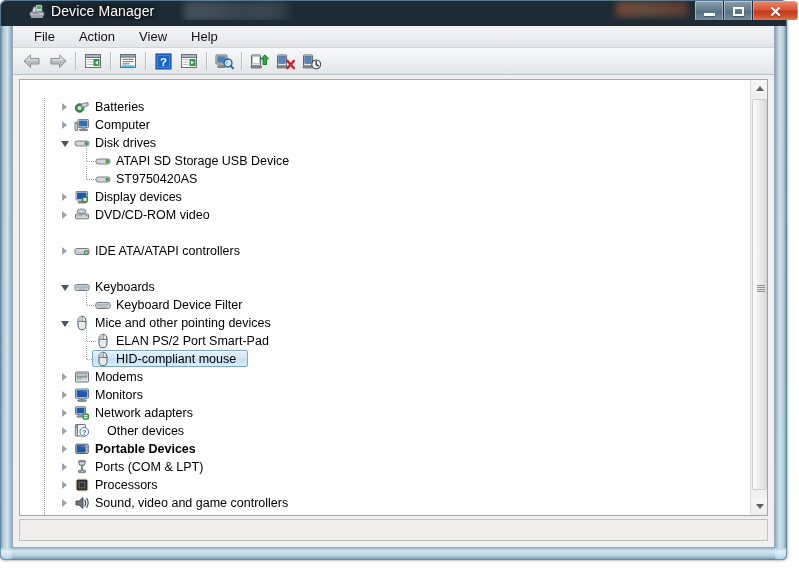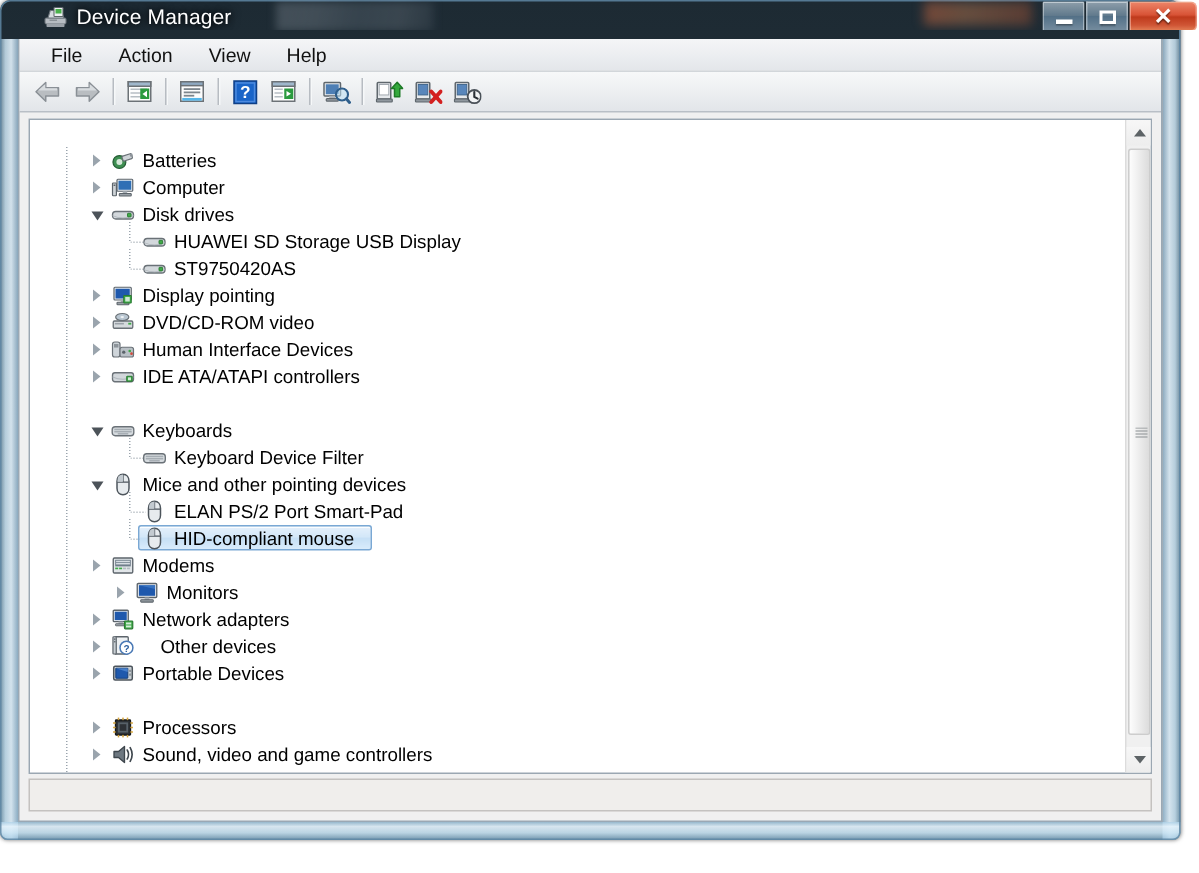--- a/index.html
+++ b/index.html
@@ -538,21 +538,21 @@
             <span class="row-label" style="position: absolute; left: 75px; top: 0px;">Disk drives</span>
           </div>
           <div class="dotted-v" style="left: 66px; top: 68px; height: 13px;"></div>
           <div class="dotted-h" style="left: 67px; top: 81px; width: 10px;"></div>
           <div class="row" style="position: absolute; left: 0px; top: 72px; width: 731px;">
             <span class="icon" style="left: 75px; top: 1px;"><svg width="16" height="16" viewBox="0 0 16 16">
                 <rect x="1" y="6" width="14" height="5" rx="2.2" fill="#d3d8dc" stroke="#6a7177" stroke-width="0.9"></rect>
                 <path d="M1 8.5 Q8 11.5 15 8.5 L15 9 Q8 12 1 9 Z" fill="#aeb5bb"></path>
                 <rect x="11" y="7.2" width="2.4" height="2.4" rx="0.4" fill="#3faa48" stroke="#2a7a32" stroke-width="0.6"></rect>
               </svg></span>
-            <span class="row-label" style="position: absolute; left: 96px; top: 0px;">HUAWEI SD Storage USB Display</span>
+            <span class="row-label" style="position: absolute; left: 96px; top: 0px;">ATAPI SD Storage USB Device</span>
           </div>
           <div class="dotted-v" style="left: 66px; top: 86px; height: 13px;"></div>
           <div class="dotted-h" style="left: 67px; top: 99px; width: 10px;"></div>
           <div class="row" style="position: absolute; left: 0px; top: 90px; width: 588px;">
             <span class="icon" style="left: 75px; top: 1px;"><svg width="16" height="16" viewBox="0 0 16 16">
                 <rect x="1" y="6" width="14" height="5" rx="2.2" fill="#d3d8dc" stroke="#6a7177" stroke-width="0.9"></rect>
                 <path d="M1 8.5 Q8 11.5 15 8.5 L15 9 Q8 12 1 9 Z" fill="#aeb5bb"></path>
                 <rect x="11" y="7.2" width="2.4" height="2.4" rx="0.4" fill="#3faa48" stroke="#2a7a32" stroke-width="0.6"></rect>
               </svg></span>
             <span class="row-label" style="position: absolute; left: 96px; top: 0px;">ST9750420AS</span>
@@ -562,48 +562,34 @@
               <div class="tw-collapsed"></div>
             </div>
             <span class="icon" style="left: 54px; top: 1px;"><svg width="16" height="16" viewBox="0 0 16 16">
                 <rect x="2" y="2.5" width="11.5" height="8.5" rx="0.6" fill="#e9edf0" stroke="#5c646b" stroke-width="0.8"></rect>
                 <rect x="3" y="3.5" width="9.5" height="6.5" fill="#1f59ad"></rect>
                 <rect x="6.5" y="11" width="3" height="1.7" fill="#a8afb5"></rect>
                 <rect x="4" y="12.5" width="8" height="1.6" rx="0.5" fill="#99a0a6" stroke="#5c646b" stroke-width="0.7"></rect>
                 <rect x="8.5" y="8" width="5" height="5" rx="0.4" fill="#3faa48" stroke="#2a7a32" stroke-width="0.7"></rect>
                 <rect x="9.5" y="9" width="3" height="3" fill="#cfe8d3"></rect>
               </svg></span>
-            <span class="row-label" style="position: absolute; left: 75px; top: 0px;">Display pointing</span>
+            <span class="row-label" style="position: absolute; left: 75px; top: 0px;">Display devices</span>
           </div>
           <div class="row" style="position: absolute; left: 0px; top: 126px; width: 731px;">
             <div class="twisty" style="left: 39px; top: 3px;">
               <div class="tw-collapsed"></div>
             </div>
             <span class="icon" style="left: 54px; top: 1px;"><svg width="16" height="16" viewBox="0 0 16 16">
                 <rect x="1.5" y="7" width="13" height="4.8" rx="0.8" fill="#d5dadd" stroke="#6a7177" stroke-width="0.9"></rect>
                 <rect x="2.6" y="8.3" width="6" height="1" fill="#9aa1a8"></rect>
                 <rect x="11.5" y="8.2" width="2" height="1.2" fill="#3faa48"></rect>
                 <ellipse cx="7.5" cy="4.4" rx="4.4" ry="2.4" fill="#b9c6d1" stroke="#6a7177" stroke-width="0.8"></ellipse>
                 <ellipse cx="7.5" cy="4.4" rx="1.2" ry="0.7" fill="#eef2f5"></ellipse>
               </svg></span>
             <span class="row-label" style="position: absolute; left: 75px; top: 0px;">DVD/CD-ROM video</span>
-          </div>
-          <div class="row" style="position: absolute; left: 0px; top: 144px; width: 731px;">
-            <div class="twisty" style="left: 39px; top: 3px;">
-              <div class="tw-collapsed"></div>
-            </div>
-            <span class="icon" style="left: 54px; top: 1px;"><svg width="16" height="16" viewBox="0 0 16 16">
-                <rect x="1" y="3" width="5" height="10" rx="1.5" fill="#cfd5da" stroke="#6a7177" stroke-width="0.8"></rect>
-                <rect x="2" y="4.3" width="3" height="2.4" fill="#8d949a"></rect>
-                <rect x="6" y="6.5" width="9" height="6.5" rx="1.4" fill="#b9c0c6" stroke="#6a7177" stroke-width="0.8"></rect>
-                <circle cx="8.5" cy="9.8" r="1.1" fill="#5c646b"></circle>
-                <circle cx="12.5" cy="9" r="0.9" fill="#3faa48"></circle>
-                <circle cx="13.7" cy="10.8" r="0.9" fill="#d04a3a"></circle>
-              </svg></span>
-            <span class="row-label" style="position: absolute; left: 75px; top: 0px;">Human Interface Devices</span>
           </div>
           <div class="row" style="position: absolute; left: 0px; top: 162px; width: 731px;">
             <div class="twisty" style="left: 39px; top: 3px;">
               <div class="tw-collapsed"></div>
             </div>
             <span class="icon" style="left: 54px; top: 1px;"><svg width="16" height="16" viewBox="0 0 16 16">
                 <rect x="1" y="5.5" width="14" height="6" rx="1.6" fill="#d2d7db" stroke="#6a7177" stroke-width="0.9"></rect>
                 <path d="M1 8 Q8 11 15 8 L15 8.7 Q8 11.7 1 8.7 Z" fill="#adb4ba"></path>
                 <rect x="10.5" y="7.8" width="3.6" height="3.4" rx="0.4" fill="#3faa48" stroke="#2a7a32" stroke-width="0.7"></rect>
                 <rect x="11.3" y="8.6" width="2" height="1.9" fill="#d4ecd7"></rect>
@@ -677,21 +663,21 @@
                 <rect x="2.8" y="4.2" width="10.4" height="4.4" fill="#6f7d8a"></rect>
                 <rect x="3.4" y="4.8" width="9.2" height="1" fill="#d7dde2"></rect>
                 <rect x="3.4" y="6.3" width="9.2" height="1" fill="#d7dde2"></rect>
                 <rect x="2.8" y="9.4" width="2" height="1.1" fill="#3faa48"></rect>
                 <rect x="5.4" y="9.4" width="2" height="1.1" fill="#3faa48"></rect>
                 <rect x="8" y="9.4" width="2" height="1.1" fill="#b4bbc1"></rect>
                 <rect x="10.6" y="9.4" width="2" height="1.1" fill="#b4bbc1"></rect>
               </svg></span>
             <span class="row-label" style="position: absolute; left: 75px; top: 0px;">Modems</span>
           </div>
-          <div class="row" style="position: absolute; left: 16px; top: 306px; width: 731px;">
+          <div class="row" style="position: absolute; left: 0px; top: 306px; width: 731px;">
             <div class="twisty" style="left: 39px; top: 3px;">
               <div class="tw-collapsed"></div>
             </div>
             <span class="icon" style="left: 54px; top: 1px;"><svg width="16" height="16" viewBox="0 0 16 16">
                 <rect x="1.5" y="2" width="13" height="9.3" rx="0.7" fill="#e9edf0" stroke="#5c646b" stroke-width="0.9"></rect>
                 <rect x="2.6" y="3.1" width="10.8" height="7.1" fill="#1f59ad"></rect>
                 <path d="M2.6 3.1 L13.4 3.1 L13.4 5.6 Z" fill="#4a85d0" opacity="0.6"></path>
                 <rect x="6.4" y="11.3" width="3.2" height="1.7" fill="#a8afb5"></rect>
                 <rect x="3.8" y="12.8" width="8.4" height="1.6" rx="0.5" fill="#99a0a6" stroke="#5c646b" stroke-width="0.7"></rect>
               </svg></span>
@@ -730,21 +716,35 @@
             <div class="twisty" style="left: 39px; top: 3px;">
               <div class="tw-collapsed"></div>
             </div>
             <span class="icon" style="left: 54px; top: 1px;"><svg width="16" height="16" viewBox="0 0 16 16">
                 <rect x="1.8" y="3.2" width="12.4" height="9.2" rx="1" fill="#c9cfd4" stroke="#4d555c" stroke-width="1"></rect>
                 <rect x="3.2" y="4.5" width="8" height="6.6" rx="0.4" fill="#1f59ad" stroke="#17417d" stroke-width="0.7"></rect>
                 <path d="M3.2 4.5 L11.2 4.5 L11.2 7 Z" fill="#5d95dd" opacity="0.65"></path>
                 <rect x="12" y="5.5" width="1.5" height="1.5" rx="0.3" fill="#8f969c"></rect>
                 <rect x="12" y="8" width="1.5" height="1.5" rx="0.3" fill="#8f969c"></rect>
               </svg></span>
-            <span class="row-label" style="position: absolute; left: 75px; top: 0px;">Portable Devices</span>
+            <span class="row-label" style="position: absolute; left: 75px; top: 0px; font-weight: bold;">Portable Devices</span>
+          </div>
+          <div class="row" style="position: absolute; left: 0px; top: 378px; width: 731px;">
+            <div class="twisty" style="left: 39px; top: 3px;">
+              <div class="tw-collapsed"></div>
+            </div>
+            <span class="icon" style="left: 54px; top: 1px;"><svg width="16" height="16" viewBox="0 0 16 16">
+                <path d="M4.5 2.5 L11.5 2.5 L10.3 6.2 L5.7 6.2 Z" fill="#d6dbdf" stroke="#5c646b" stroke-width="0.9"></path>
+                <rect x="5.2" y="1.3" width="5.6" height="1.4" rx="0.4" fill="#b2b9bf" stroke="#5c646b" stroke-width="0.7"></rect>
+                <rect x="7.2" y="6.2" width="1.6" height="5.2" fill="#9aa1a8" stroke="#5c646b" stroke-width="0.6"></rect>
+                <rect x="4.5" y="11.2" width="7" height="2.4" rx="0.6" fill="#c2c8cd" stroke="#5c646b" stroke-width="0.8"></rect>
+                <rect x="5.6" y="12" width="1.2" height="0.9" fill="#5c646b"></rect>
+                <rect x="9.2" y="12" width="1.2" height="0.9" fill="#5c646b"></rect>
+              </svg></span>
+            <span class="row-label" style="position: absolute; left: 75px; top: 0px;">Ports (COM &amp; LPT)</span>
           </div>
           <div class="row" style="position: absolute; left: 0px; top: 396px; width: 731px;">
             <div class="twisty" style="left: 39px; top: 3px;">
               <div class="tw-collapsed"></div>
             </div>
             <span class="icon" style="left: 54px; top: 1px;"><svg width="16" height="16" viewBox="0 0 16 16">
                 <rect x="3" y="3" width="10" height="10" rx="0.5" fill="#2d3136" stroke="#15181b" stroke-width="0.9"></rect>
                 <rect x="4.6" y="4.6" width="6.8" height="6.8" fill="#576169"></rect>
                 <rect x="5.8" y="5.8" width="4.4" height="4.4" fill="#2d3136"></rect>
                 <g fill="#d6a43a">

